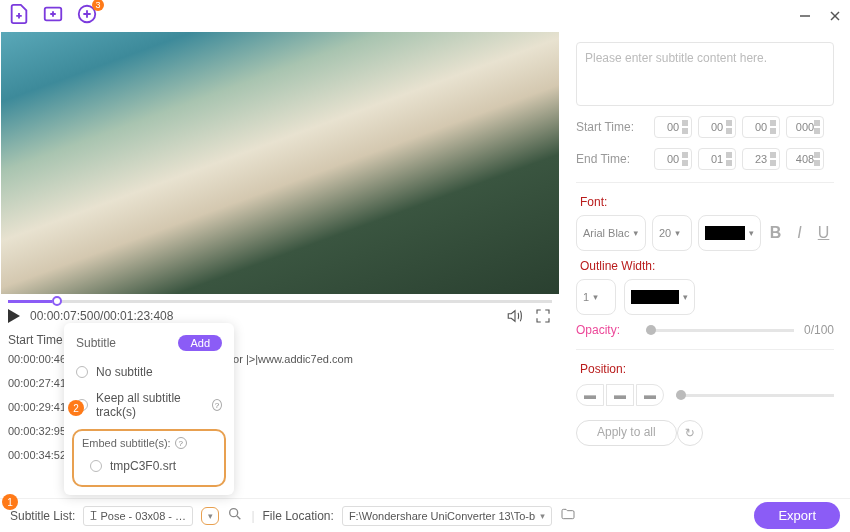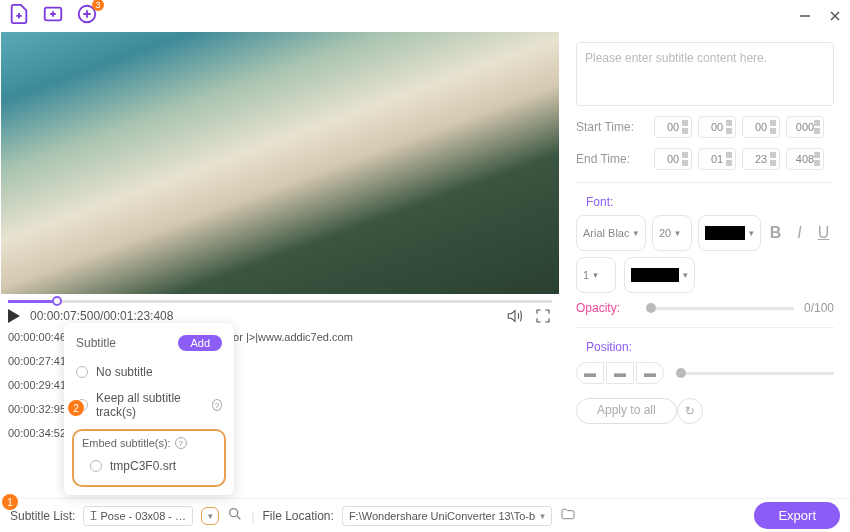--- a/index.html
+++ b/index.html
@@ -54,21 +54,21 @@
 
 
 .bottom { position: absolute; bottom: 0; left: 0; right: 0; height: 34px; display: flex; align-items: center; padding: 0 10px; gap: 8px; font-size: 12px; color: #555; border-top: 1px solid #f0f0f0; background: #fff; }
 .dropdown { border: 1px solid #ddd; border-radius: 3px; padding: 3px 6px; display: flex; align-items: center; gap: 4px; background: #fff; font-size: 11px; }
 .chev { font-size: 9px; color: #888; }
 .dropdown.hl { border-color: #e8a050; border-radius: 6px; }
 .export-btn { margin-left: auto; background: #8b5cf6; color: #fff; border-radius: 16px; padding: 6px 24px; cursor: pointer; font-size: 13px; }
 .sep { color: #ddd; }
 
 
-.r-label { margin: 8px 10px 4px; color: #8b5cf6; }
+.r-label { margin: 8px 4px 4px; color: #b91c1c; }
 .subtitle-box { border: 1px solid #e5e5e5; border-radius: 4px; height: 64px; padding: 8px; color: #bbb; font-size: 12px; }
 .time-row { display: flex; align-items: center; gap: 8px; margin: 10px 0; }
 .time-row .lbl { width: 70px; color: #999; }
 .spin-group { display: flex; gap: 6px; }
 .spin { border: 1px solid #e5e5e5; border-radius: 4px; width: 38px; height: 22px; display: flex; align-items: center; justify-content: center; font-size: 11px; color: #888; position: relative; }
 .spin::after { content: ""; position: absolute; right: 3px; top: 3px; width: 6px; height: 14px; background: linear-gradient(#ccc 45%, transparent 45%, transparent 55%, #ccc 55%); }
 .font-row { display: flex; gap: 6px; align-items: center; margin: 6px 0; }
 .sel-box { border: 1px solid #e5e5e5; border-radius: 8px; height: 36px; padding: 0 6px; display: flex; align-items: center; font-size: 11px; color: #888; gap: 4px; }
 .fw { width: 70px; } .fn { width: 40px; }
 .color-swatch { width: 48px; height: 14px; background: #000; }
@@ -134,20 +134,21 @@
       <span>00:00:07:500/00:01:23:408</span>
       <div class="ctrl-spacer"></div>
       <span class="ctrl-icon"><svg viewBox="0 0 24 24" fill="none" stroke="#555" stroke-width="1.5">
             <path d="M3 9v6h4l5 4V5L7 9H3z"></path>
             <path d="M16 8c1 1 1 7 0 8M19 5c2 3 2 11 0 14"></path>
           </svg></span>
       <span class="ctrl-icon"><svg viewBox="0 0 24 24" fill="none" stroke="#555" stroke-width="1.5">
             <path d="M4 9V4h5M20 9V4h-5M4 15v5h5M20 15v5h-5"></path>
           </svg></span>
     </div>
+    <div class="table-head">Start Time</div>
     <div class="table-body" id="table-rows">
         <div class="table-row">
           <span class="col-time">00:00:00:465</span>
           <span>rections by|&gt;|awaqeded| for |&gt;|www.addic7ed.com</span>
         </div>
         <div class="table-row">
           <span class="col-time">00:00:27:410</span>
           <span></span>
         </div>
         <div class="table-row">
@@ -201,20 +202,21 @@
           <span class="chev">▾</span>
         </div>
       <div class="sel-box">
           <span class="color-swatch" style="background:#000;width:40px"></span>
           <span class="chev">▾</span>
         </div>
       <span class="bt"><b>B</b></span>
       <span class="bt"><i>I</i></span>
       <span class="bt"><u>U</u></span>
     </div>
+    <div class="r-label">Outline Width:</div>
     <div class="ow-row">
       <div class="sel-box fn">
           <span>1</span>
           <span class="chev">▾</span>
         </div>
       <div class="sel-box">
           <span class="color-swatch"></span>
           <span class="chev">▾</span>
         </div>
     </div>

